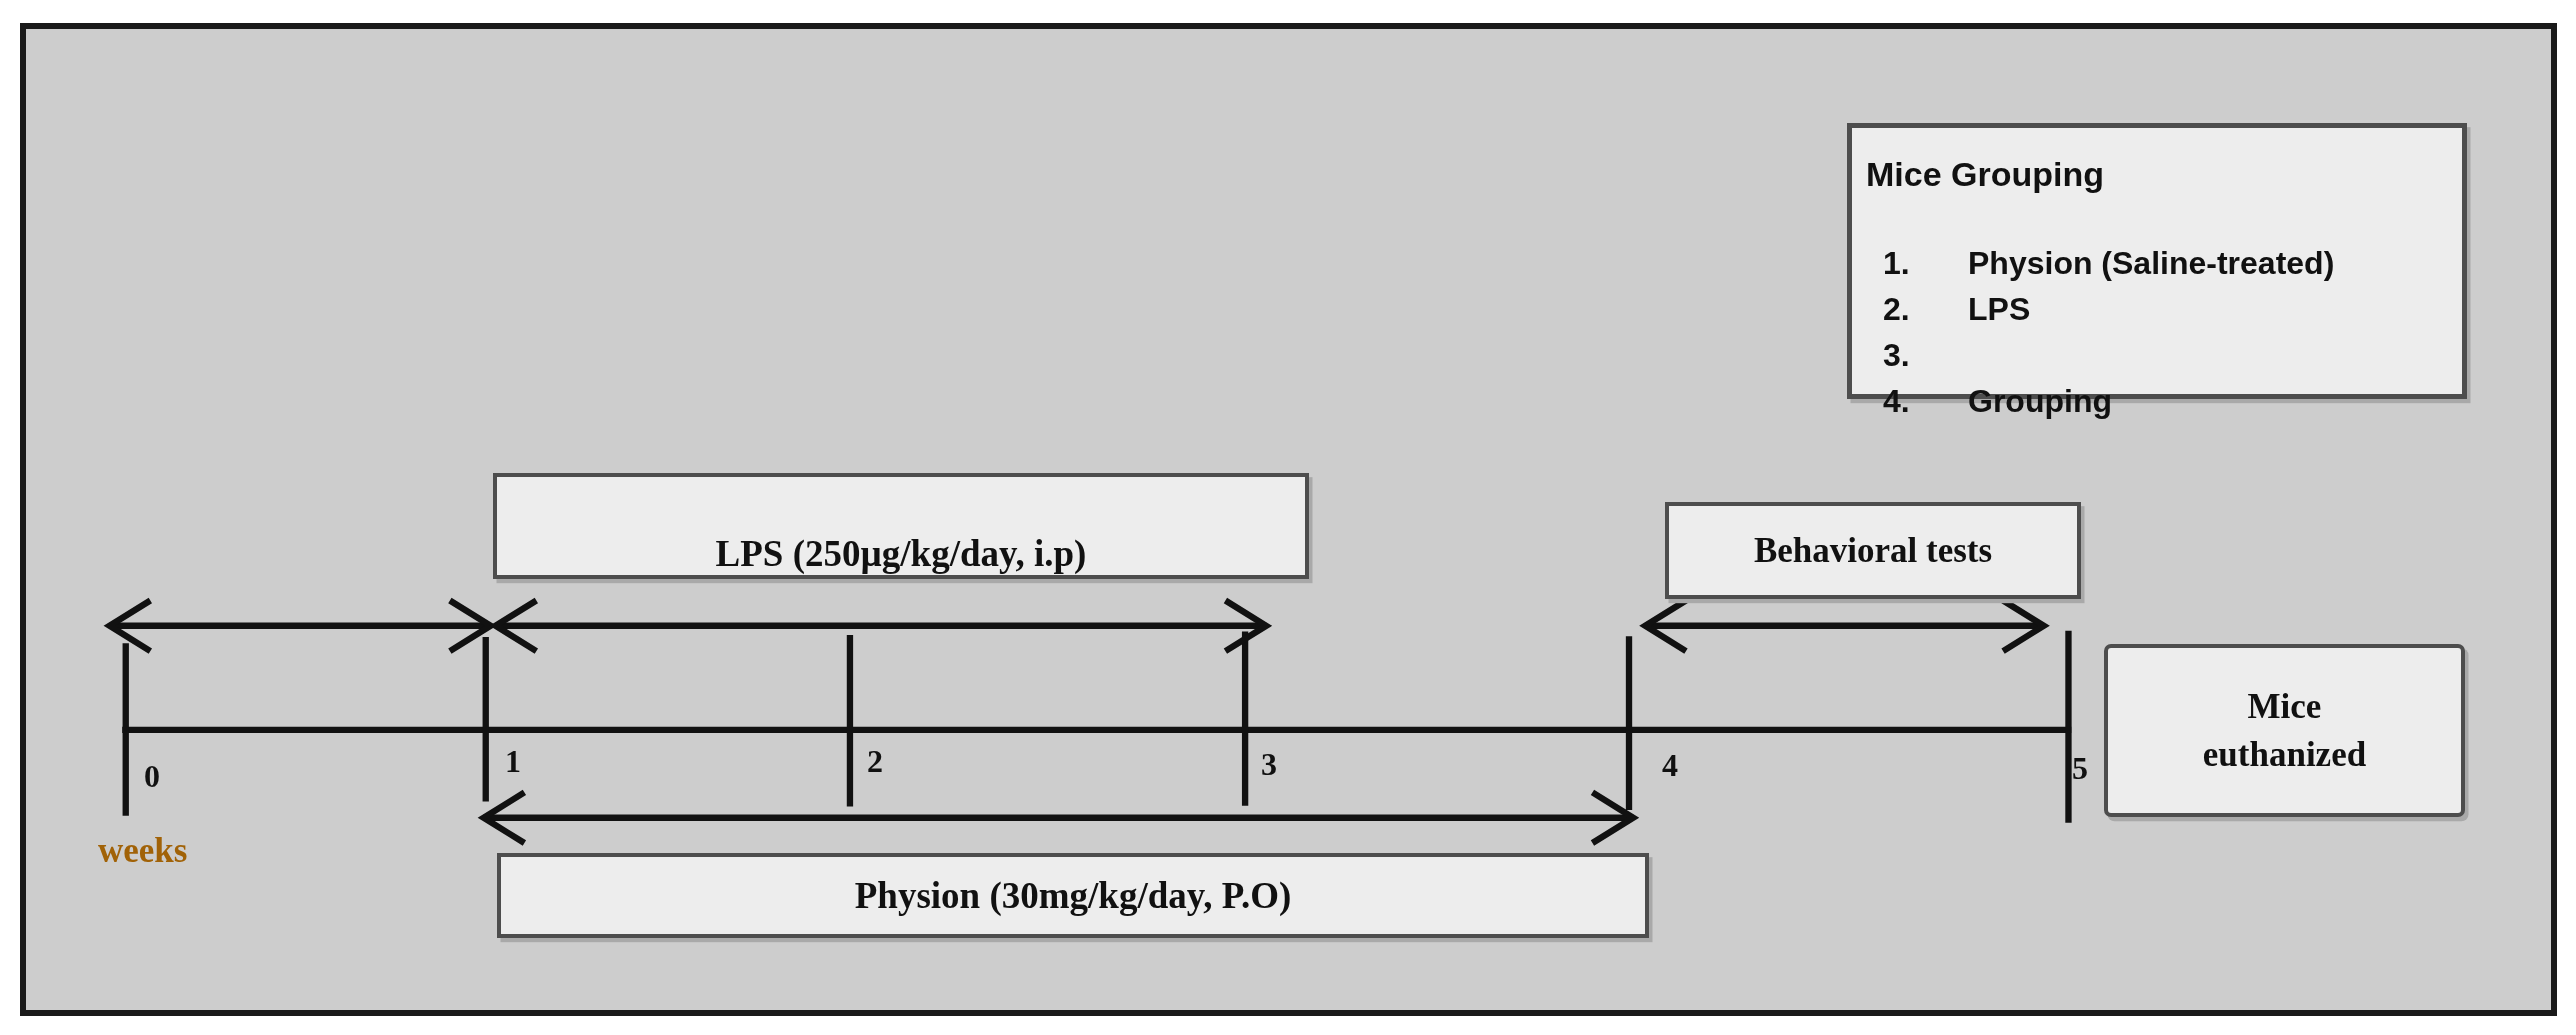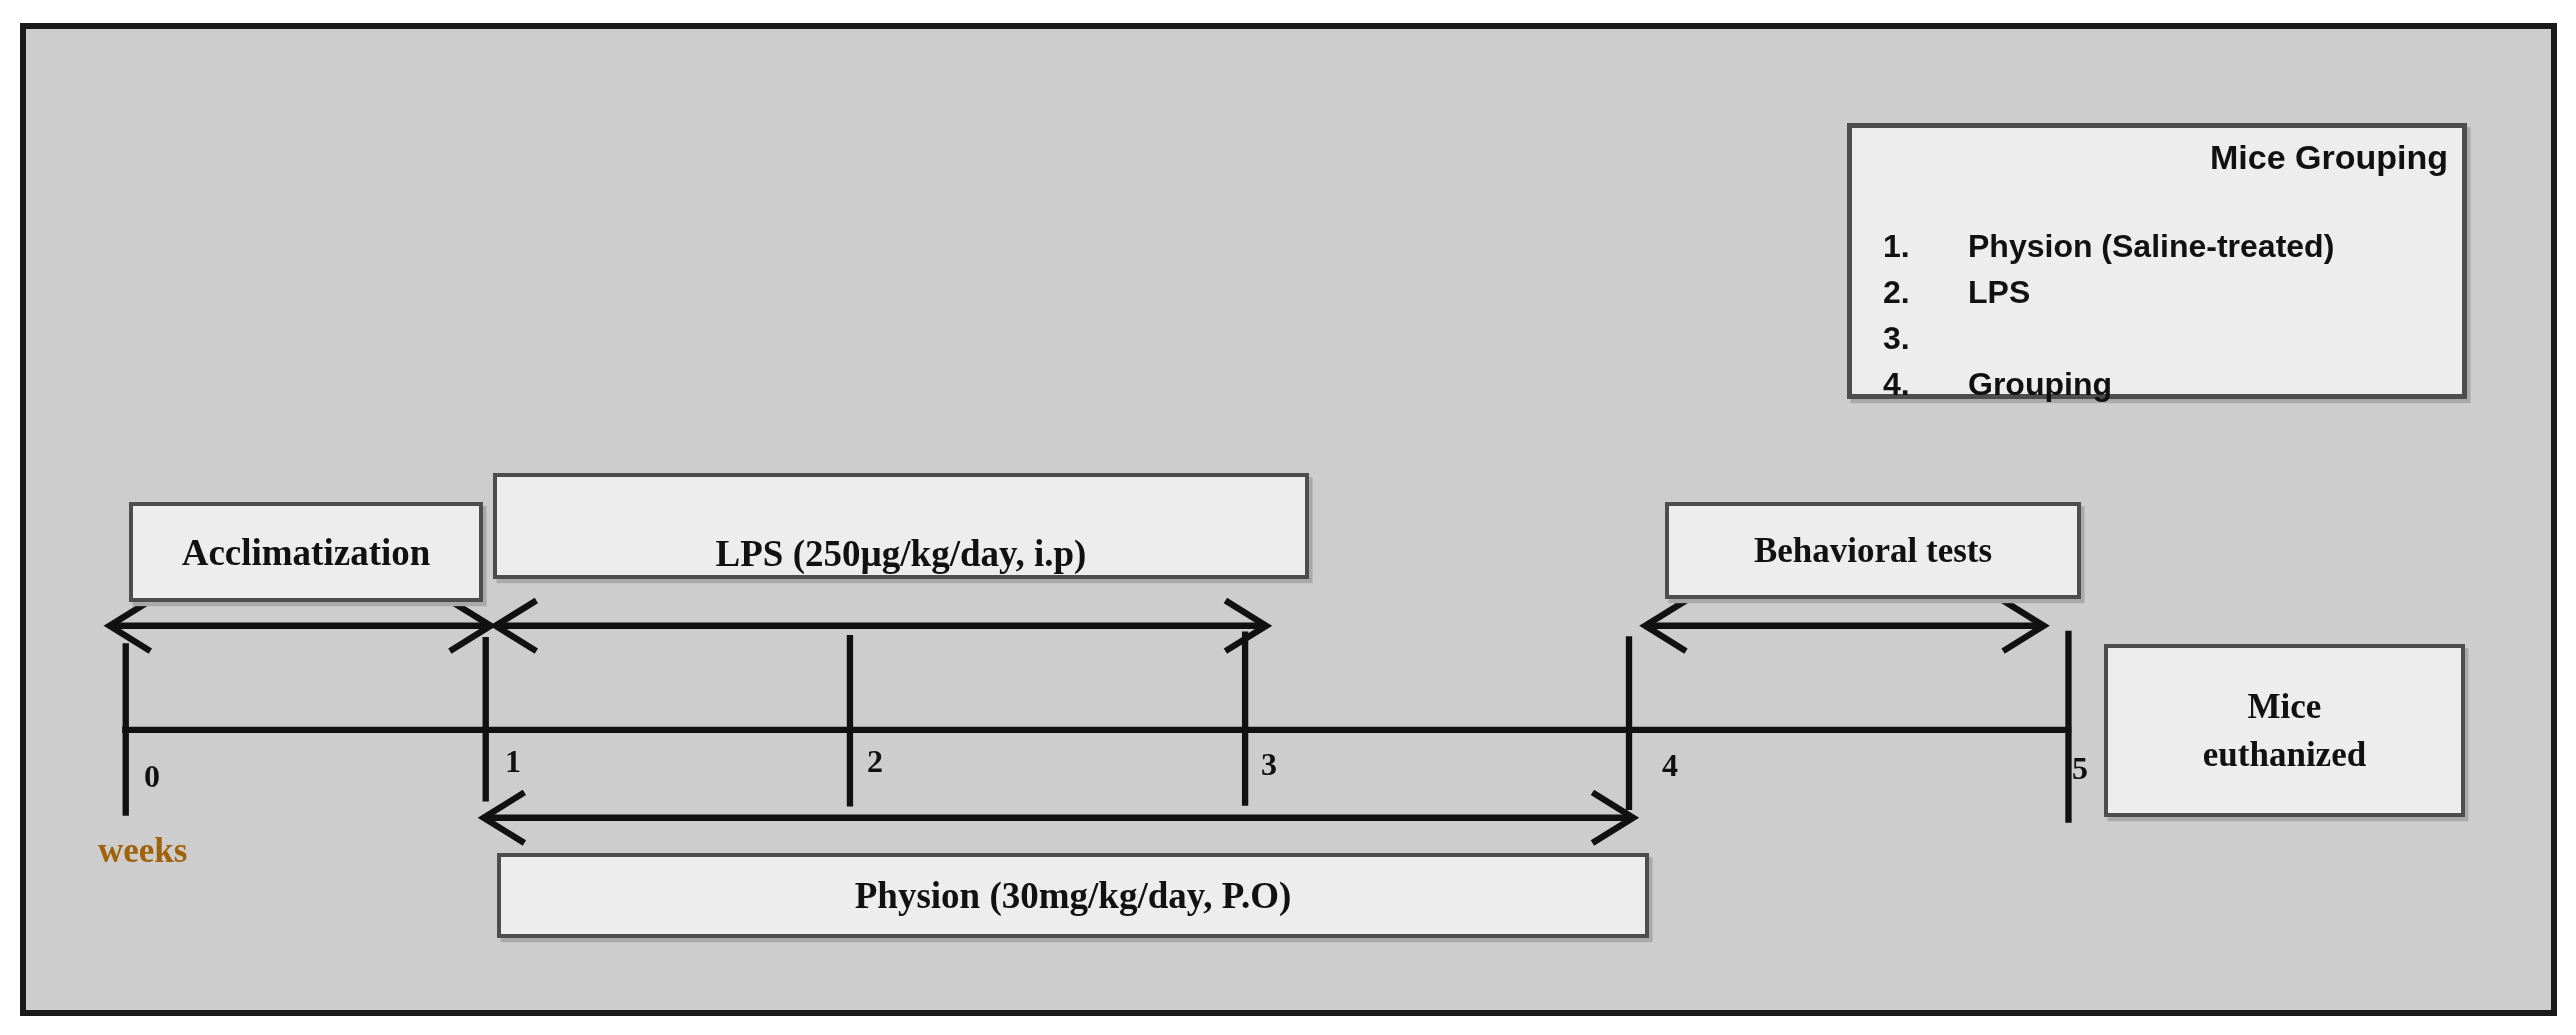--- a/index.html
+++ b/index.html
@@ -36,38 +36,38 @@
     justify-content: center;
     text-align: center;
     font-weight: bold;
     color: #111111;
   }
   .box-acclimatization { left: 129px; top: 502px; width: 354px; height: 100px; font-size: 37px; }
   .box-lps            { left: 493px; top: 473px; width: 816px; height: 106px; font-size: 37px; align-items: flex-end; }
   .box-behavioral     { left: 1665px; top: 502px; width: 416px; height: 97px; font-size: 35px; }
   .box-physion        { left: 497px; top: 853px; width: 1152px; height: 85px; font-size: 37px; }
   .box-euthanized     { left: 2104px; top: 644px; width: 361px; height: 173px; font-size: 35px;
-                        line-height: 1.35; white-space: pre-line; }
+                        line-height: 1.35; white-space: pre-line; border-radius: 7px; }
   .box-grouping {
     position: absolute;
     left: 1847px; top: 123px;
     width: 620px; height: 276px;
     box-sizing: border-box;
     background: #ededed;
     border: 5.6px solid #4d4d4d;
     box-shadow: 3.5px 4.2px 0 #a9a9a9;
     font-family: "Liberation Sans", "DejaVu Sans", sans-serif;
     font-weight: bold;
     color: #111111;
     padding: 8.4px 14px;
   }
   .grouping-title {
-    text-align: right;
+    text-align: left;
     font-size: 34px;
-    margin-top: 2px;
+    margin-top: 19px;
   }
   .grouping-list { margin-top: 46px; }
   .grouping-row {
     display: flex;
     align-items: center;
     height: 46px;
     font-size: 32px;
   }
   .grouping-row .num { width: 102px; padding-left: 17px; box-sizing: border-box; }
   .grouping-row .lbl { flex: 1; }
@@ -121,23 +121,20 @@
       <path d="M2848 854 L2906 890 L2848 926"></path>
     </g>
 
     <g stroke="#111111" stroke-width="9" fill="none">
       <path d="M687 1163 L2322 1163"></path>
       <path d="M745 1127 L687 1163 L745 1199"></path>
       <path d="M2264 1127 L2322 1163 L2264 1199"></path>
     </g>
   </svg>
 
-  <div class="pbox box-acclimatization">
-    <span>Acclimatization</span>
-  </div>
 
   <div class="pbox box-lps">
     <span>LPS (250µg/kg/day, i.p)</span>
   </div>
 
   <div class="pbox box-behavioral">
     <span>Behavioral tests</span>
   </div>
 
   <div class="pbox box-physion">

